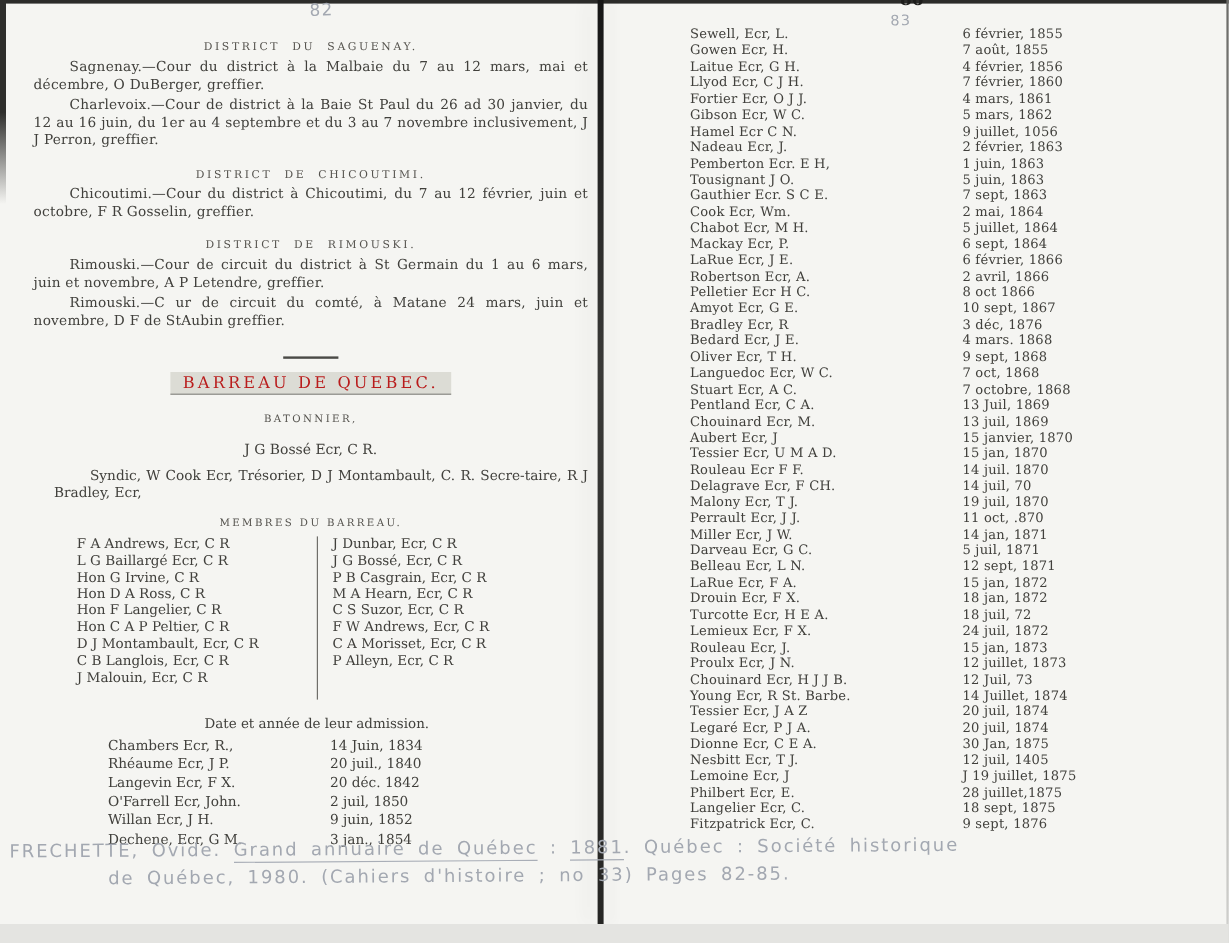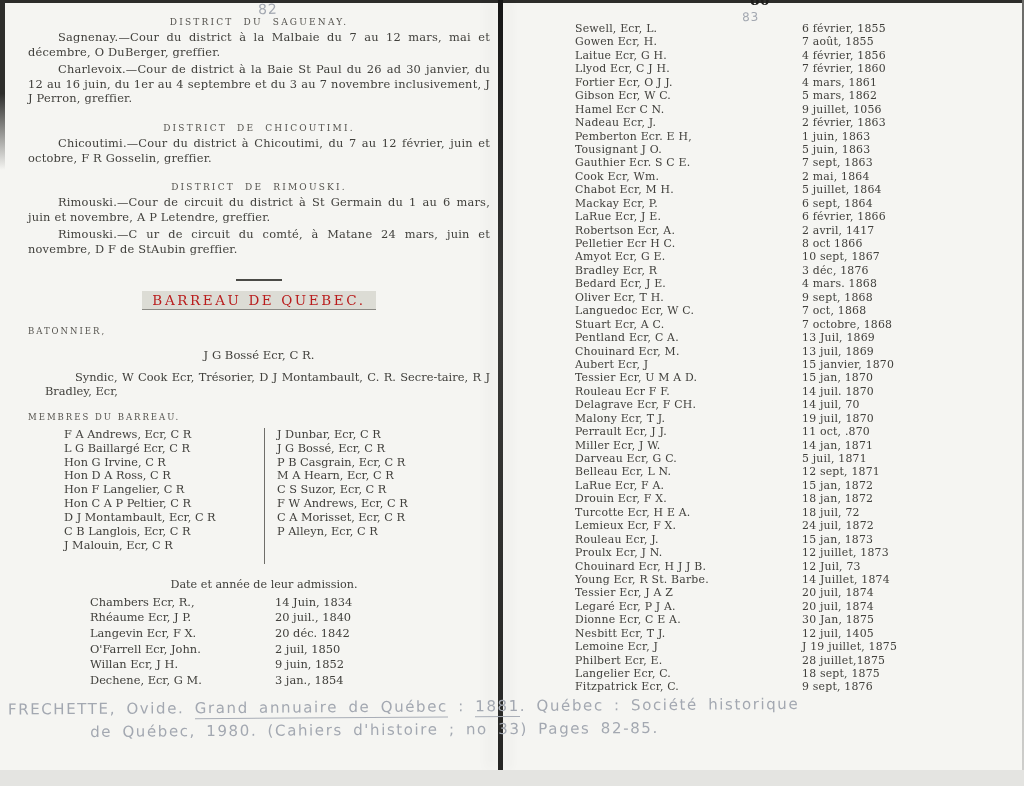--- a/index.html
+++ b/index.html
@@ -26,21 +26,21 @@
   .left-page{position:absolute;left:28px;top:0;width:462px;}
   .h-district{text-align:center;font-size:9px;letter-spacing:2.2px;word-spacing:5px;
               color:#54524d;margin:0;font-weight:normal;}
   .para{margin:3px 0 0 0;font-size:11.4px;line-height:14.6px;text-align:justify;
         text-indent:30px;letter-spacing:.2px;}
   .sect{margin-top:17px;}
   .divider{width:46px;height:2px;background:#4a4a46;margin:22px auto 0 auto;}
   .b-title-wrap{text-align:center;margin-top:9px;}
   .b-title{display:inline-block;font-size:13.5px;letter-spacing:2.6px;color:#b91c1c;
            background:#dcdcd5;padding:1px 10px;border-bottom:1px solid #8b8a85;}
-  .b-sub{text-align:left;font-size:8.5px;letter-spacing:2px;color:#55534e;margin-top:16px;}
+  .b-sub{text-align:center;font-size:8.5px;letter-spacing:2px;color:#55534e;margin-top:16px;}
   .b-name{text-align:center;font-size:11.6px;margin-top:12px;}
   .officers{margin:8px 0 0 17px;font-size:11.4px;line-height:14.6px;text-align:justify;
             text-indent:30px;}
   .members-wrap{display:flex;margin:6px 0 0 36px;}
   .m-col{font-size:11.3px;line-height:13.9px;}
   .m-col.c1{width:200px;}
   .m-col.c2{border-left:1px solid #6f6e6a;padding-left:12px;min-height:136px;}
   .adm-head{font-size:11.2px;margin:14px 0 4px 0;text-align:center;padding-left:10px;}
   .adm-row{display:flex;font-size:11.4px;line-height:15.6px;padding-left:62px;}
   .adm-row .nm{width:185px;}
@@ -67,21 +67,21 @@
   <div class="edge-top"></div>
   <div class="edge-left"></div>
   <div class="edge-right"></div>
   <div class="gutter"></div>
   <div class="bottom-strip"></div>
 
   <div class="pencil pg-num" style="left:258px;top:1px;">82</div>
   <div class="print-clip" style="left:750px;top:-8px;">86</div>
   <div class="pencil pg-num" style="left:742px;top:10px;font-size:12px;">83</div>
 
-  <div class="left-page" style="">
+  <div class="left-page" style="padding-top:18px;">
 
     <div>
 
         <div class="sect">
           <h4 class="h-district">DISTRICT DU SAGUENAY.</h4>
           <div>
             <p class="para">Sagnenay.—Cour du district à la Malbaie du 7 au 12 mars, mai et décembre, O DuBerger, greffier.</p>
             <p class="para">Charlevoix.—Cour de district à la Baie St Paul du 26 ad 30 janvier, du 12 au 16 juin, du 1er au 4 septembre et du 3 au 7 novembre inclusivement, J J Perron, greffier.</p>
           </div>
         </div>
@@ -247,21 +247,21 @@
         <span class="dt">6 sept, 1864</span>
       </div>
 
       <div class="reg-row">
         <span class="nm">LaRue Ecr, J E.</span>
         <span class="dt">6 février, 1866</span>
       </div>
 
       <div class="reg-row">
         <span class="nm">Robertson Ecr, A.</span>
-        <span class="dt">2 avril, 1417</span>
+        <span class="dt">2 avril, 1866</span>
       </div>
 
       <div class="reg-row">
         <span class="nm">Pelletier Ecr H C.</span>
         <span class="dt">8 oct 1866</span>
       </div>
 
       <div class="reg-row">
         <span class="nm">Amyot Ecr, G E.</span>
         <span class="dt">10 sept, 1867</span>

